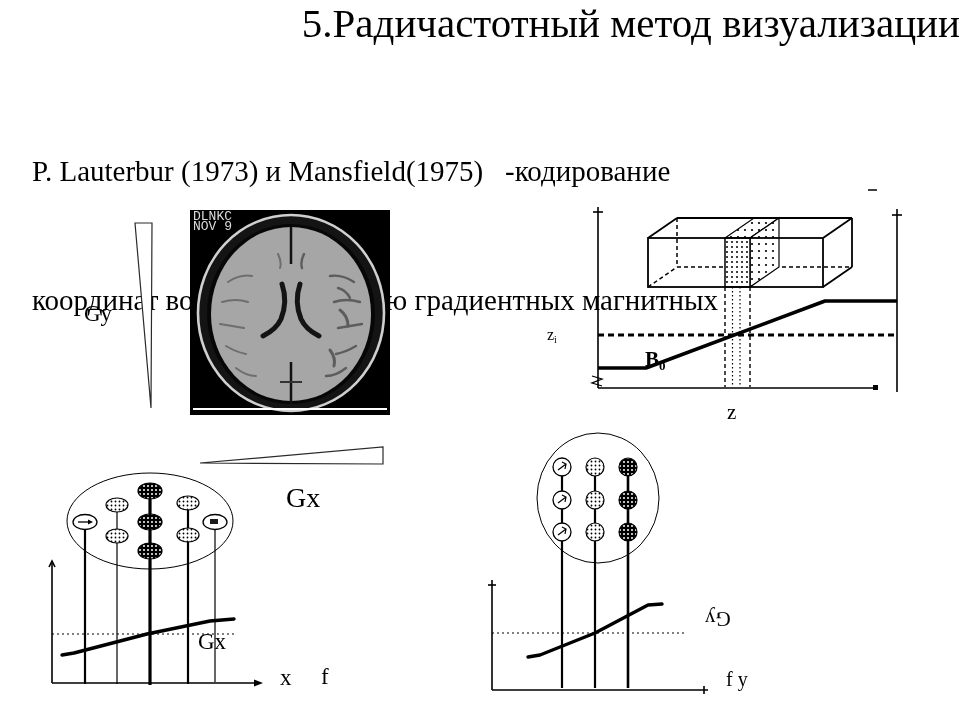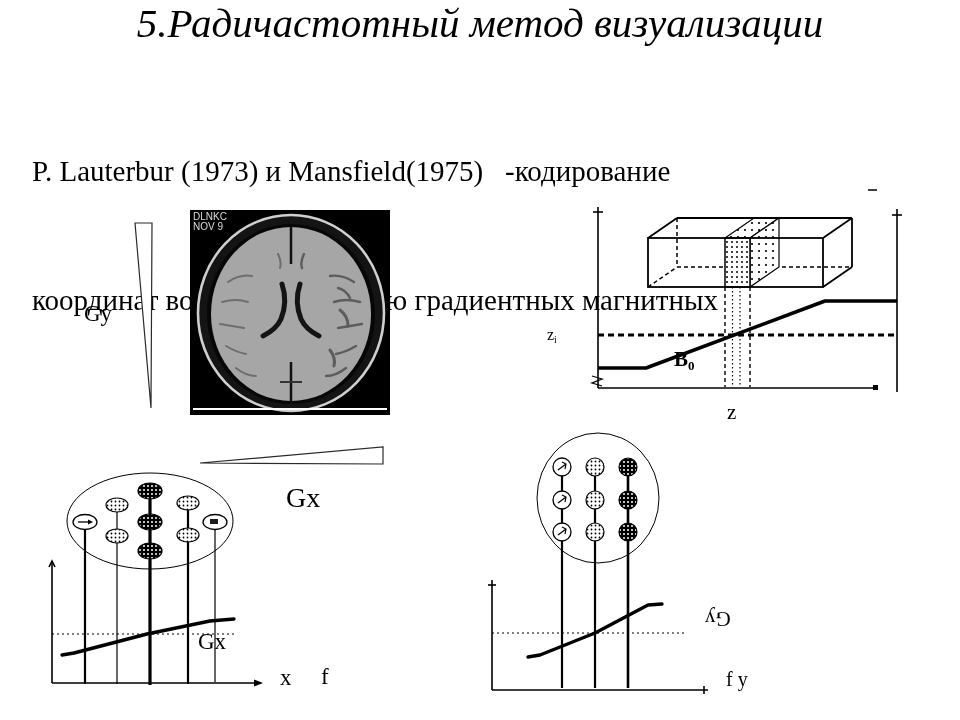--- a/index.html
+++ b/index.html
@@ -3,32 +3,32 @@
 <meta charset="utf-8">
 <style>
   html,body{margin:0;padding:0;}
   body{
     width:960px;height:720px;position:relative;background:#ffffff;
     font-family:"Liberation Serif","DejaVu Serif",serif;color:#000;
     overflow:hidden;
   }
   .abs{position:absolute;}
   .title{
-    left:0;top:1px;width:960px;text-align:center;
-    font-size:41px;line-height:1.12;letter-spacing:0px;white-space:pre;font-style:italic;
+    left:0;top:1px;width:960px;text-align:right;
+    font-size:41px;line-height:1.12;letter-spacing:0px;white-space:pre;
   }
   .subtitle{
     left:0;top:64px;width:960px;text-align:left;
     font-size:29px;line-height:43px;white-space:pre;margin-left:32px;
   }
   .lbl{line-height:1;white-space:pre;}
   .sub{font-size:0.62em;vertical-align:-0.28em;}
   .rot180{transform:rotate(180deg);transform-origin:center center;}
   .brain-overlay{
-    font-family:Liberation Sans, sans-serif;font-size:10px;line-height:10px;
+    font-family:Liberation Mono, monospace;font-size:13px;line-height:10px;
     color:#dcdcdc;letter-spacing:0px;
   }
   svg{display:block;}
 </style>
 </head>
 <body>
 
 <div class="abs title">5.Радичастотный метод визуализации</div>
 
 <div class="abs subtitle">
@@ -136,21 +136,21 @@
     <line x1="190" y1="102" x2="190" y2="202" stroke-width="1.4" stroke-dasharray="4,3"></line>
     <line x1="172.5" y1="102" x2="172.5" y2="202" stroke-width="1.2" stroke-dasharray="1.5,2.5"></line>
     <line x1="180" y1="102" x2="180" y2="202" stroke-width="1.2" stroke-dasharray="1.5,2.5"></line>
   </g>
 
   <line x1="38" y1="150" x2="337" y2="150" stroke="#000" stroke-width="2.8" stroke-dasharray="6,4"></line>
 
   <path d="M38,183 H86 L265,116 H337" fill="none" stroke="#000" stroke-width="3.6" stroke-linejoin="round"></path>
 </svg>
 <div class="abs lbl" style="left:547px;top:327px;font-size:16px"><span>z</span><span class="sub">i</span></div>
-<div class="abs lbl" style="left:674px;top:349px;font-size:21px;font-weight:600"><span>B</span><span class="sub">0</span></div>
+<div class="abs lbl" style="left:645px;top:349px;font-size:21px;font-weight:600"><span>B</span><span class="sub">0</span></div>
 <div class="abs lbl" style="left:727px;top:402px;font-size:21px">z</div>
 
 <svg class="abs" style="left:38px;top:432px" width="312" height="262" viewBox="0 0 312 262">
   <defs>
     <pattern id="stip1" width="4" height="4" patternUnits="userSpaceOnUse">
       <rect width="4" height="4" fill="#ffffff"></rect>
       <circle cx="1.5" cy="1.5" r="0.9" fill="#000000"></circle>
     </pattern>
     <pattern id="dark1" width="4" height="4" patternUnits="userSpaceOnUse">
       <rect width="4" height="4" fill="#000000"></rect>

